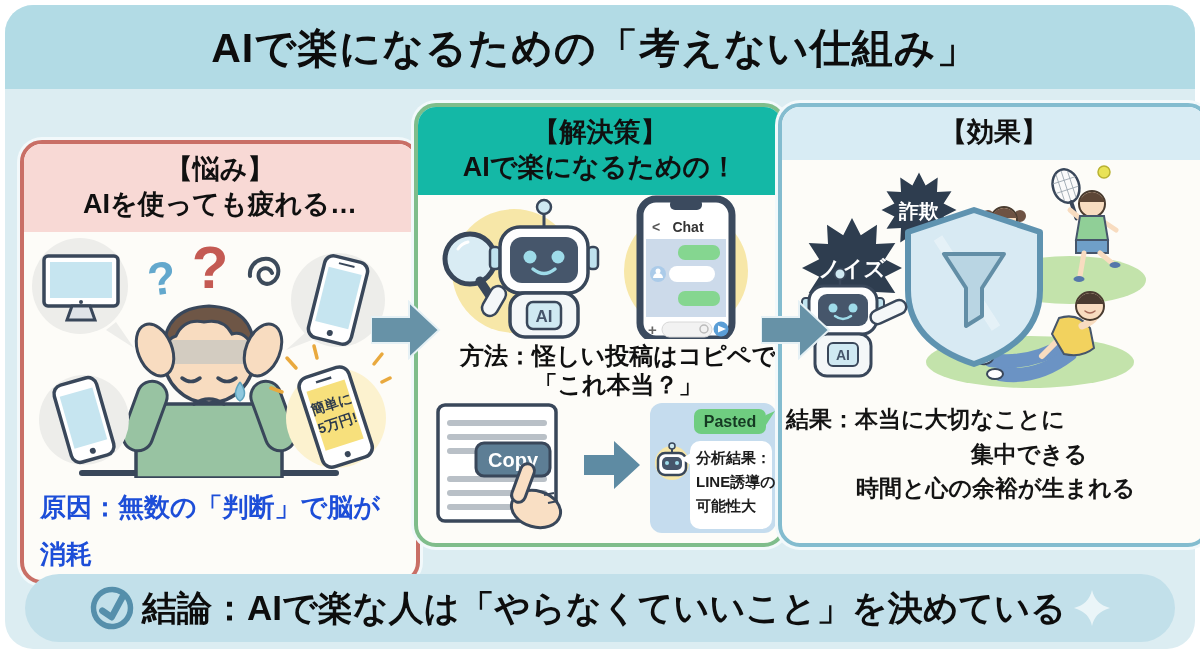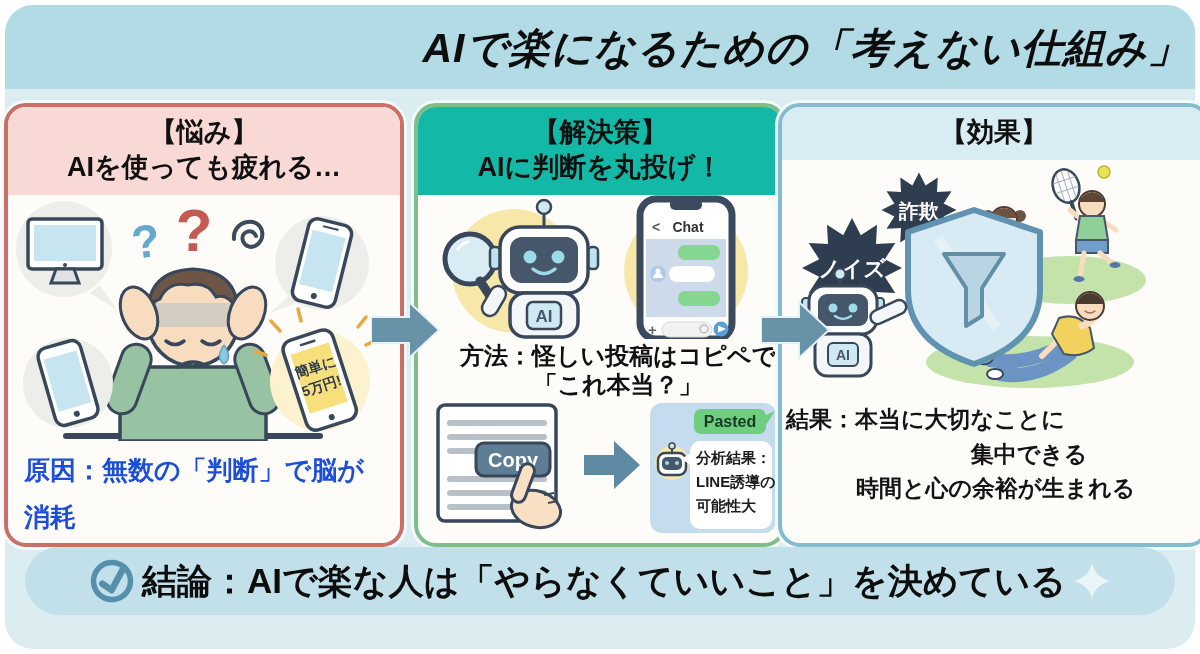--- a/index.html
+++ b/index.html
@@ -2,43 +2,43 @@
 <html><head>
 <meta charset="utf-8">
 <style>
   html,body{margin:0;padding:0;width:1200px;height:654px;background:#ffffff;overflow:hidden;
     font-family:"Liberation Sans","DejaVu Sans",sans-serif;}
   *{box-sizing:border-box;}
   svg text{font-family:"Liberation Sans","DejaVu Sans",sans-serif;font-weight:bold;}
 
   .card{position:absolute;left:5px;top:5px;width:1190px;height:644px;background:#dcedf2;border-radius:28px;}
   .title-band{position:absolute;left:5px;top:5px;width:1190px;height:84px;background:#b2dbe5;border-radius:28px 28px 0 0;}
-  .page-title{position:absolute;left:0;top:5px;width:1190px;height:84px;line-height:86px;text-align:right;
-    font-size:41px;font-weight:bold;color:#0d0d0d;letter-spacing:1px;font-style:italic;}
+  .page-title{position:absolute;left:0;top:5px;width:1190px;height:84px;line-height:86px;text-align:center;
+    font-size:41px;font-weight:bold;color:#0d0d0d;letter-spacing:1px;}
 
   .panel{position:absolute;top:103px;height:444px;background:#fdfcf8;border:4px solid;border-radius:22px;
     box-shadow:0 0 0 3px #f2f9fb;overflow:hidden;}
-  .panel-problem{left:4px;width:400px;border-color:#c96f66;}
+  .panel-problem{left:20px;width:400px;border-color:#c96f66;margin-top:37px;}
   .panel-solution{left:414px;width:372px;border-color:#7fbd8b;}
   .panel-effect{left:778px;width:432px;border-color:#83bccf;}
   .panel-header{padding:8px 4px 10px;text-align:center;font-weight:bold;font-size:27px;line-height:1.3;color:#101010;}
   .panel-problem .panel-header{background:#f8d9d5;}
   .panel-solution .panel-header{background:#14b8a6;}
   .panel-effect .panel-header{background:#d8ecf4;}
 
   .body-text{font-weight:bold;color:#1d4ed8;font-size:26px;line-height:1.8;padding:2px 16px 0;}
   .result-text{font-weight:bold;color:#141414;font-size:23px;line-height:1.5;padding:4px 4px 0;}
   .result-indent{padding-left:74px;}
   .method-text{text-align:center;font-weight:bold;font-size:24px;line-height:1.28;color:#101010;margin-top:-2px;padding-left:36px;}
 
   .flow-arrow{position:absolute;top:300px;z-index:5;}
   .flow-arrow-1{left:371px;}
   .flow-arrow-2{left:761px;}
 
-  .conclusion-bar{position:absolute;left:25px;top:547px;width:1150px;height:68px;background:#c2e0ea;border-radius:34px;
+  .conclusion-bar{position:absolute;left:25px;top:574px;width:1150px;height:68px;background:#c2e0ea;border-radius:34px;
     display:flex;align-items:center;justify-content:center;gap:6px;}
   .conclusion-text{font-size:35px;font-weight:bold;color:#0d0d0d;}
 </style>
 </head>
 <body>
 
 <div class="card"></div>
 <div class="title-band"></div>
 <div class="page-title">AIで楽になるための「考えない仕組み」</div>
 
@@ -125,21 +125,21 @@
       </g>
     </g>
   </svg>
   <div class="body-text">原因：無数の「判断」で脳が消耗</div>
   <div class="body-text" style="padding-top:0;">例：SNSの怪しい情報に迷う</div>
 </div>
 
 <div class="panel panel-solution">
   <div class="panel-header">
     <div>【解決策】</div>
-    <div>AIに判断を丸投げ！</div>
+    <div>AIで楽になるための！</div>
   </div>
   <svg width="364" height="144" viewBox="0 0 364 144">
     <circle cx="96" cy="76" r="62" fill="#f7e7a8"></circle>
     <g>
       <circle cx="52" cy="64" r="25" fill="#d9ecf4" stroke="#39475a" stroke-width="5"></circle>
       <path d="M40 54 a16 16 0 0 1 10 -7" fill="none" stroke="#ffffff" stroke-width="3" stroke-linecap="round"></path>
       <line x1="62" y1="86" x2="78" y2="110" stroke="#39475a" stroke-width="9" stroke-linecap="round"></line>
     </g>
     <g>
       <line x1="126" y1="16" x2="126" y2="32" stroke="#39475a" stroke-width="3"></line>

